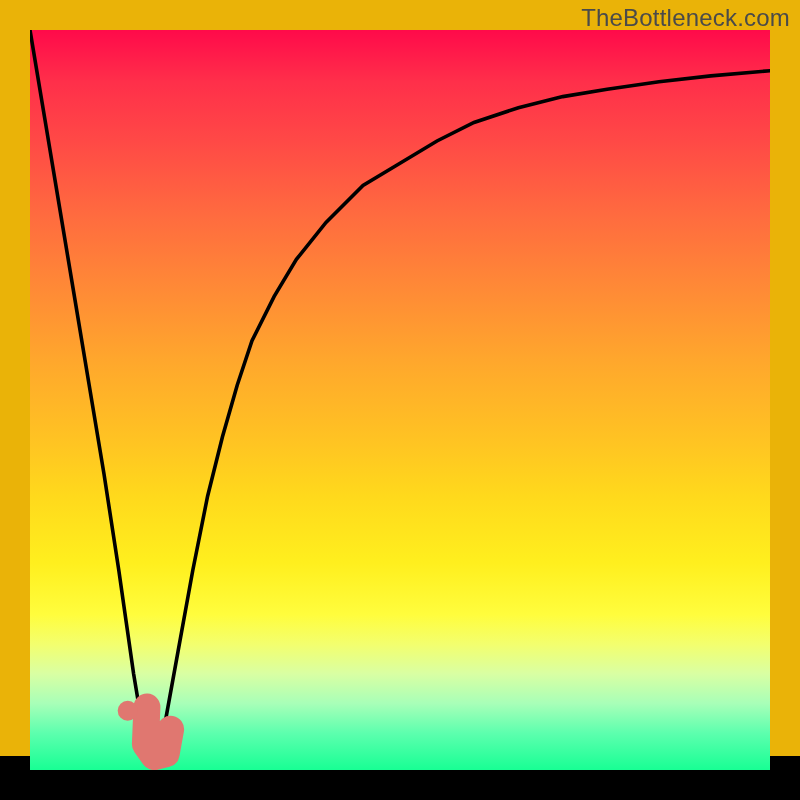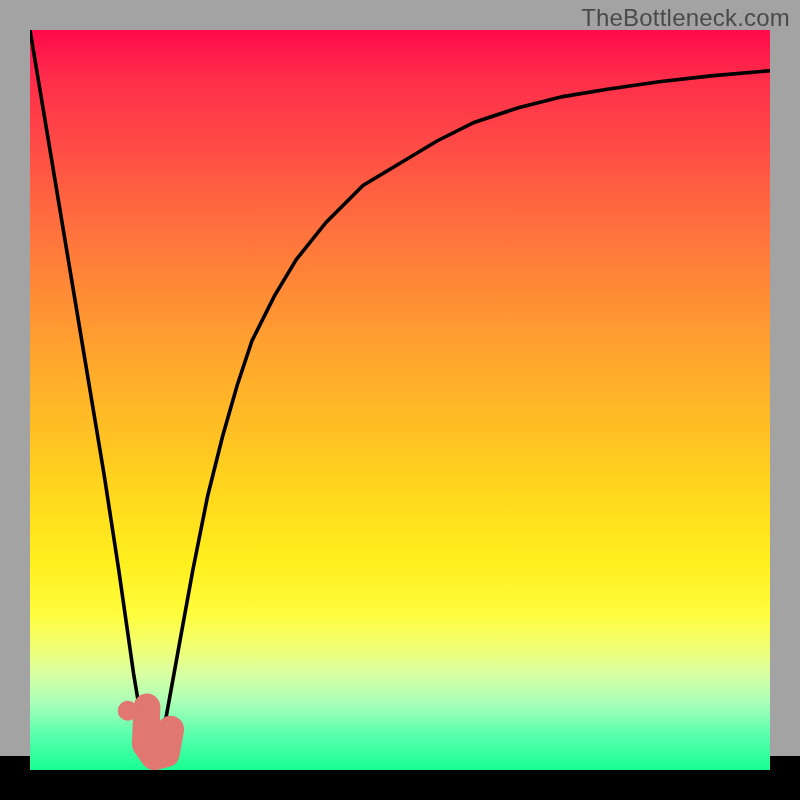--- a/index.html
+++ b/index.html
@@ -10,21 +10,21 @@
     background: #000;
     overflow: hidden;
     font-family: Arial, Helvetica, sans-serif;
   }
   .frame {
     position: absolute;
     left: 0;
     top: 0;
     width: 800px;
     height: 756px;
-    background: #a3a3a3;
+    background: #eab308;
   }
   .plot {
     position: absolute;
     left: 30px;
     top: 30px;
     width: 740px;
     height: 740px;
     overflow: hidden;
     background: linear-gradient(
       to bottom,

